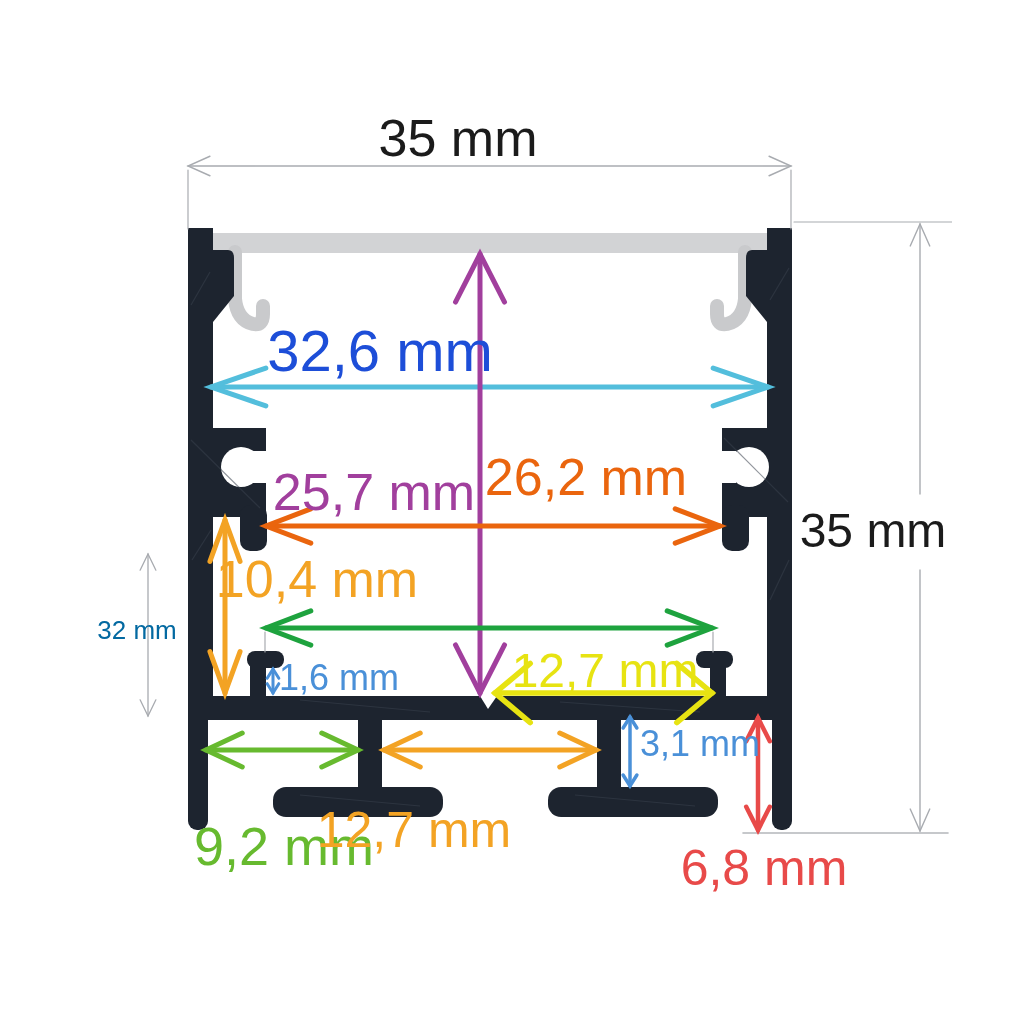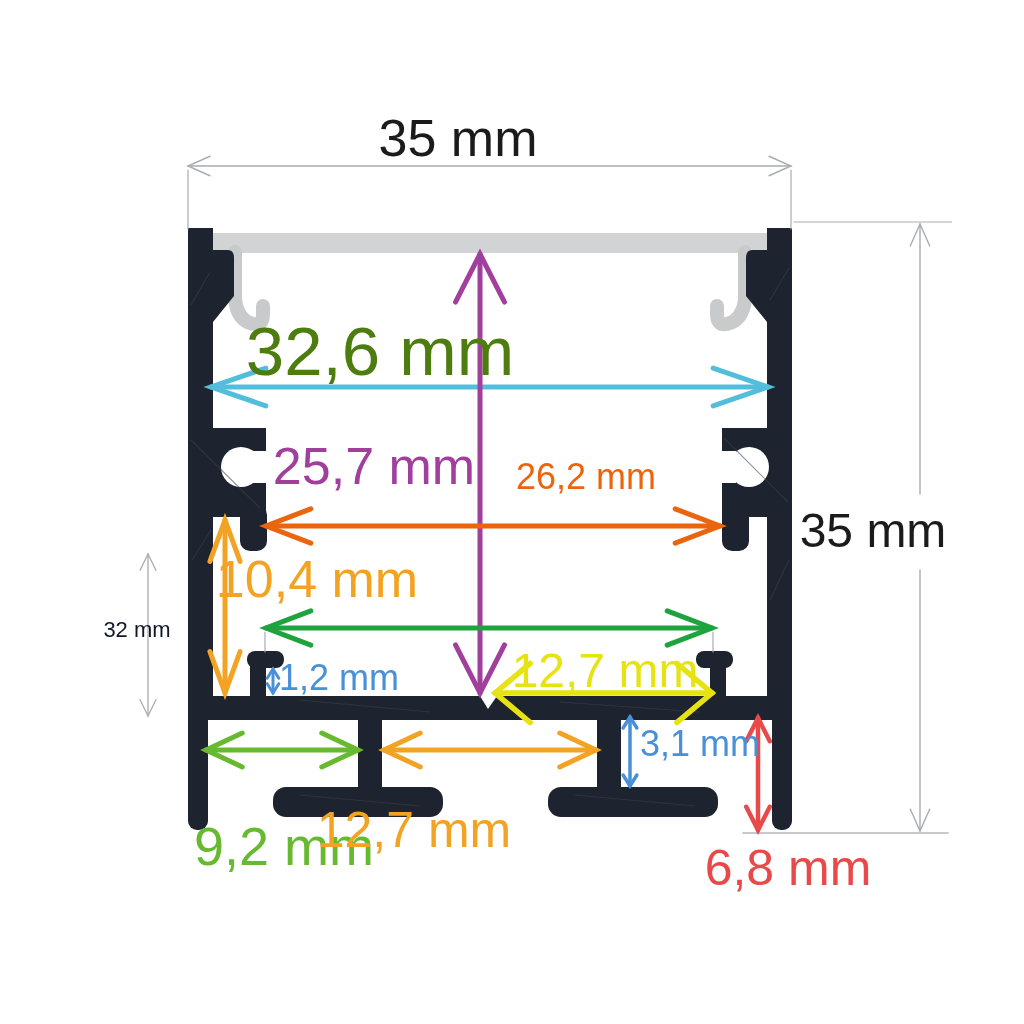--- a/index.html
+++ b/index.html
@@ -167,35 +167,35 @@
           <path d="M746.1962470067717,741.1661696288976 L758,718 L769.8037529932283,741.1661696288976"></path>
           <path d="M769.8037529932283,806.8338303711024 L758,830 L746.1962470067717,806.8338303711024"></path>
         </g>
       </g>
   </svg>
 
   <div class="dim-label" style="left: 458px; top: 138px; font-size: 52px; color: rgb(27, 27, 27);">35 mm</div>
 
   <div class="dim-label" style="left: 873px; top: 531px; font-size: 48px; color: rgb(27, 27, 27);">35 mm</div>
 
-  <div class="dim-label" style="left: 380px; top: 351px; font-size: 69px; color: #4d7c0f;">32,6 mm</div>
-
-  <div class="dim-label" style="left: 374px; top: 466px; font-size: 52px; color: rgb(161, 63, 157);">25,7 mm</div>
-
-  <div class="dim-label" style="left: 586px; top: 477px; font-size: 36px; color: rgb(234, 101, 14);">26,2 mm</div>
+  <div class="dim-label" style="left: 380px; top: 351px; font-size: 58px; color: #1d4ed8;">32,6 mm</div>
+
+  <div class="dim-label" style="left: 374px; top: 492px; font-size: 52px; color: rgb(161, 63, 157);">25,7 mm</div>
+
+  <div class="dim-label" style="left: 586px; top: 477px; font-size: 52px; color: rgb(234, 101, 14);">26,2 mm</div>
 
   <div class="dim-label" style="left: 317px; top: 579px; font-size: 52px; color: rgb(243, 163, 36);">10,4 mm</div>
 
 
-  <div class="dim-label" style="left: 339px; top: 678px; font-size: 36px; color: rgb(74, 144, 216);">1,2 mm</div>
+  <div class="dim-label" style="left: 339px; top: 678px; font-size: 36px; color: rgb(74, 144, 216);">1,6 mm</div>
 
   <div class="dim-label" style="left: 605px; top: 671px; font-size: 48px; color: rgb(231, 227, 18);">12,7 mm</div>
 
   <div class="dim-label" style="left: 284px; top: 846px; font-size: 54px; color: rgb(103, 186, 47);">9,2 mm</div>
 
   <div class="dim-label" style="left: 414px; top: 830px; font-size: 50px; color: rgb(243, 163, 36);">12,7 mm</div>
 
   <div class="dim-label" style="left: 700px; top: 744px; font-size: 36px; color: rgb(74, 144, 216); text-align: center;">3,1 mm</div>
 
-  <div class="dim-label" style="left: 764px; top: 868px; font-size: 50px; color: rgb(232, 74, 73); margin-left: 24px;">6,8 mm</div>
-
-  <div class="dim-label" style="left: 137px; top: 630px; font-size: 22px; color: #0f172a;">32 mm</div>
+  <div class="dim-label" style="left: 764px; top: 868px; font-size: 50px; color: rgb(232, 74, 73);">6,8 mm</div>
+
+  <div class="dim-label" style="left: 137px; top: 630px; font-size: 26px; color: #0369a1;">32 mm</div>
 </div>
 
 </body></html>

